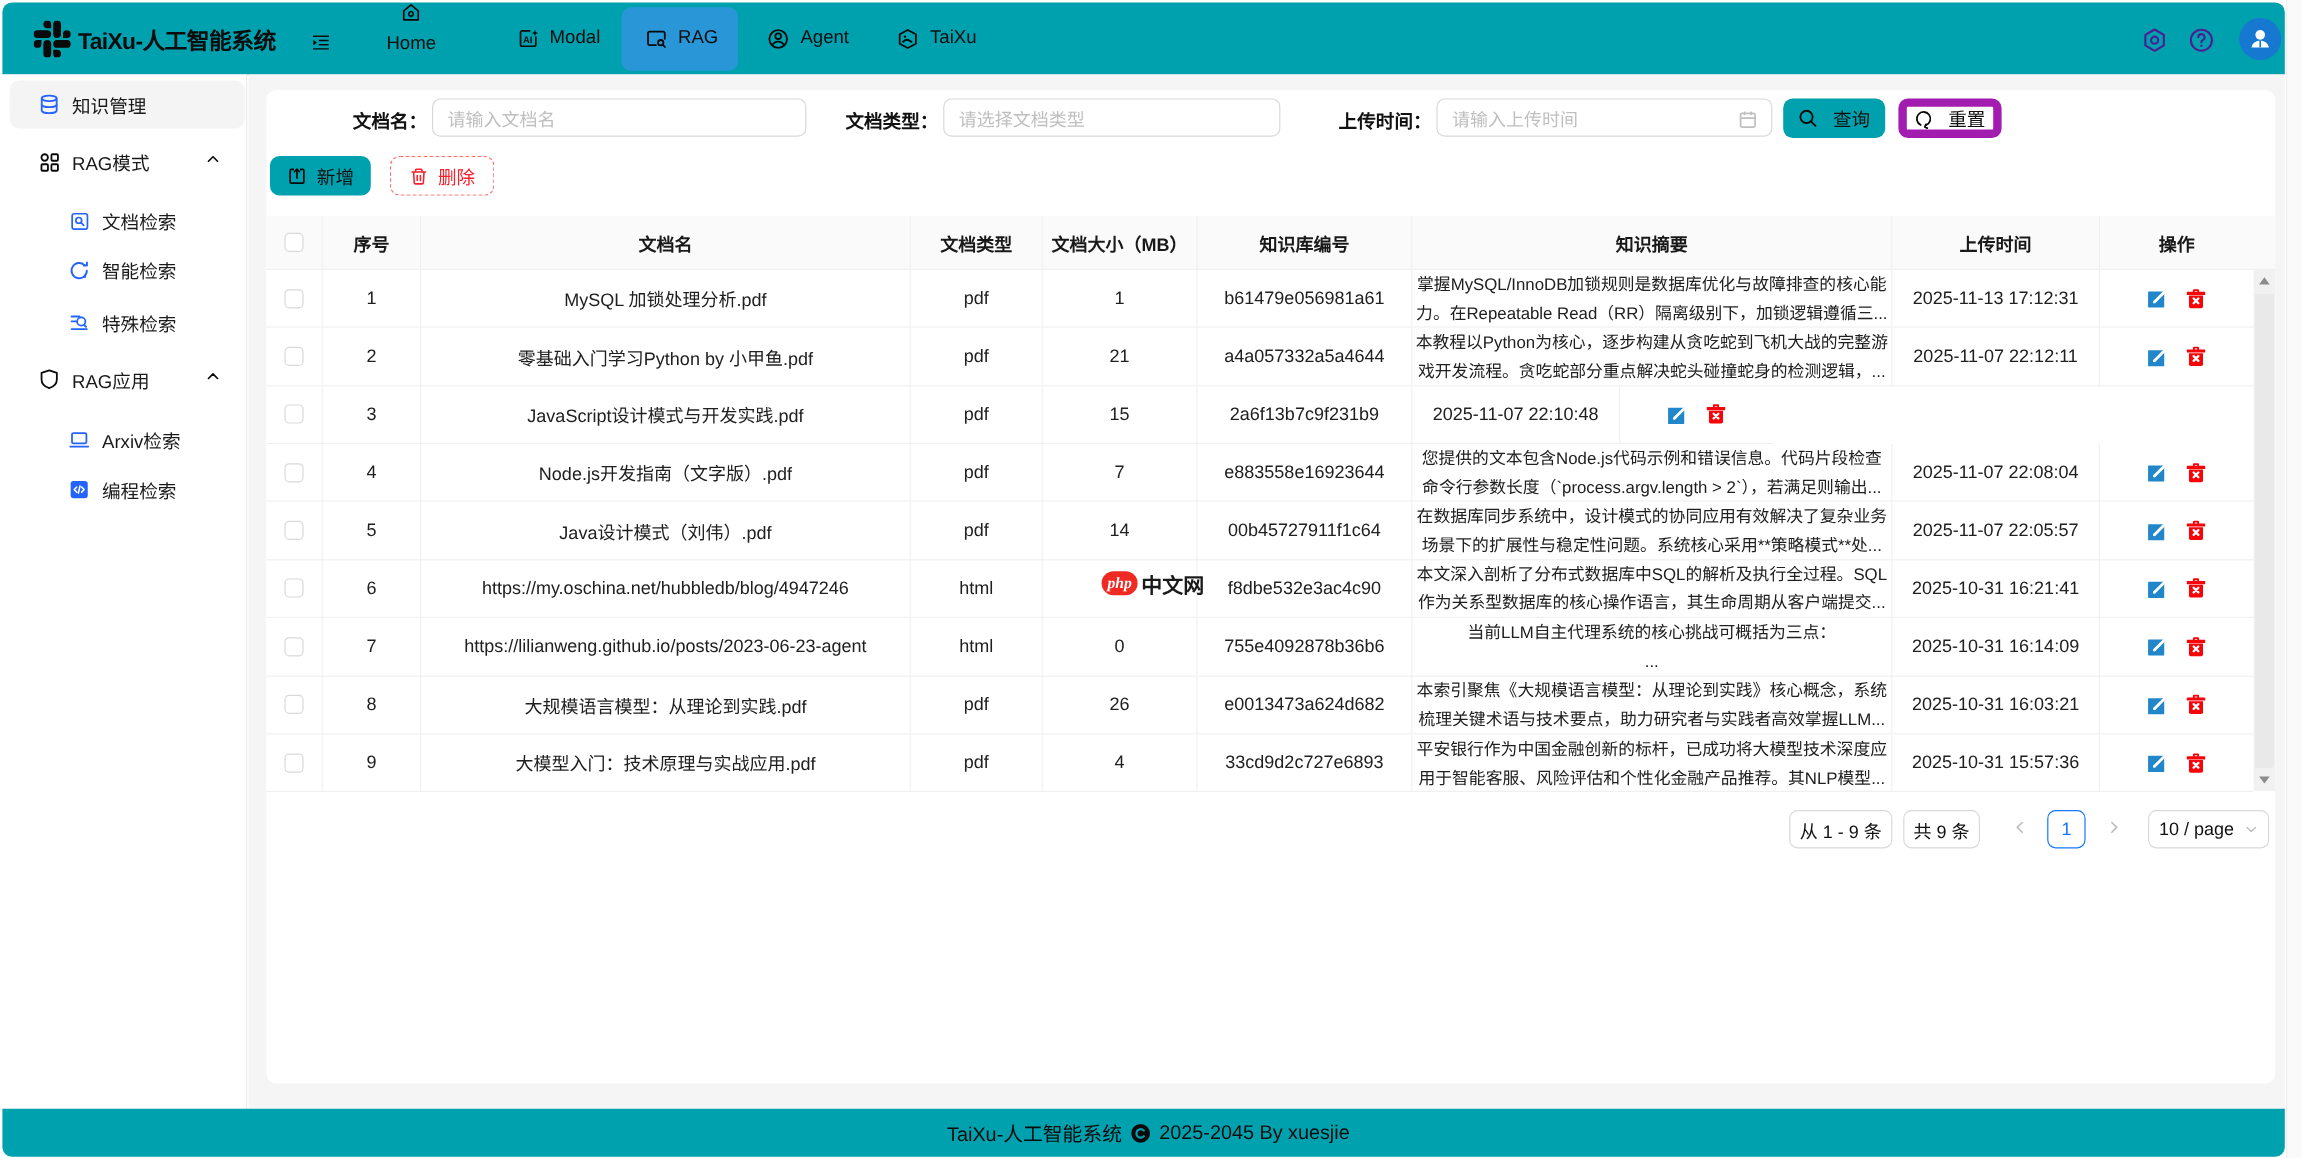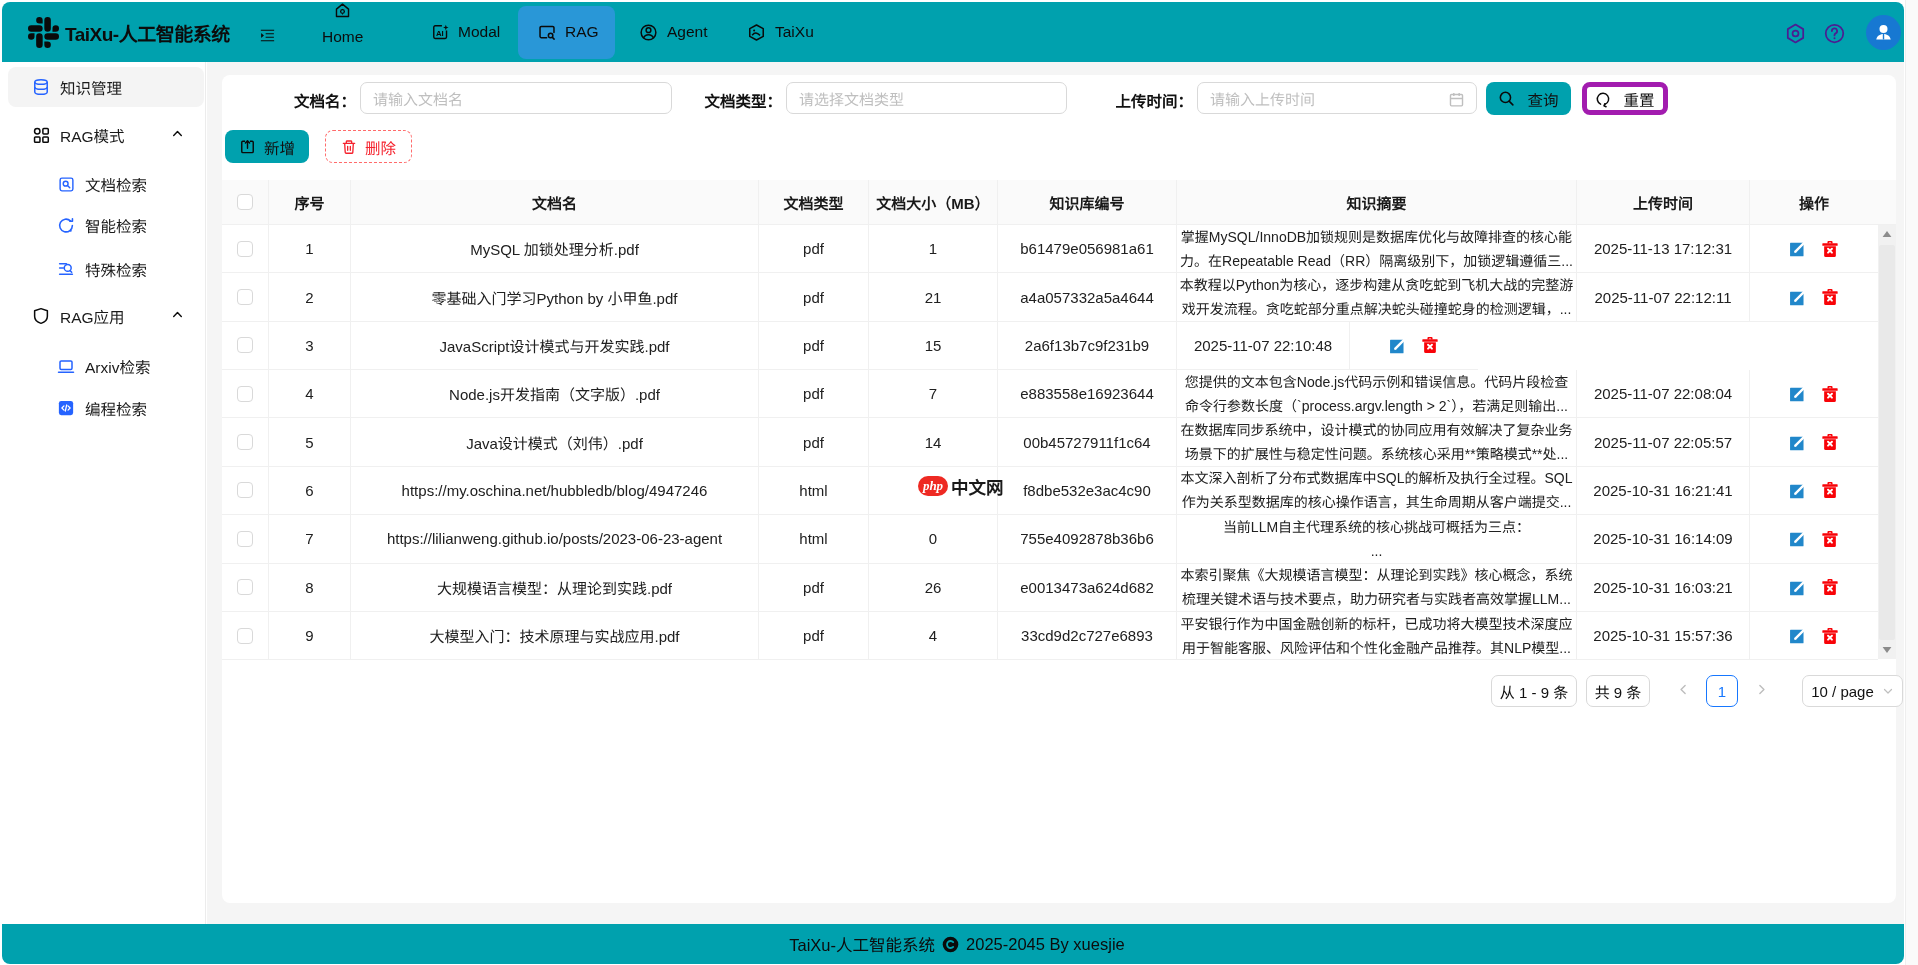--- a/index.html
+++ b/index.html
@@ -231,21 +231,21 @@
         <rect x="3.5" y="5" width="17" height="16" rx="1.5"></rect>
         <path d="M3.5 10.5h17M8.2 2.8V7M15.8 2.8V7"></path>
       </svg></span></div>
 <div class="btn" style="left:1486px; top:82px; width:85px; background:#00a1ae; gap:12px;">
     <svg width="17" height="17" viewBox="0 0 24 24" fill="none" stroke="#0a0a0a" stroke-width="2.2" stroke-linecap="round">
       <circle cx="10.5" cy="10.5" r="7.2"></circle>
       <path d="m16 16 5 5"></path>
     </svg>
     <span>查询</span>
   </div>
-<div class="btn" style="left:1582px; top:82px; width:86px; background:#fff; border:5px solid #a21caf; gap:12px;">
+<div class="btn" style="left:1582px; top:82px; width:86px; background:#fff; border:7px solid #a21caf; gap:12px;">
     <svg style="transform:rotate(115deg);" width="16" height="16" viewBox="0 0 24 24" fill="none" stroke="#0a0a0a" stroke-width="2.2" stroke-linecap="round">
       <path d="M20.5 12a8.5 8.5 0 1 1-2.6-6.1"></path>
       <path d="M20.6 2.9v3.5h-3.5" stroke-linejoin="round"></path>
     </svg>
     <span>重置</span>
   </div>
 <div class="btn" style="left:225px; top:130px; width:84px; background:#00a1ae;">
     <svg width="17" height="17" viewBox="0 0 24 24" fill="none" stroke="#0a0a0a" stroke-width="2" stroke-linejoin="round">
       <path d="M8.5 4.5h-3a1.6 1.6 0 0 0-1.6 1.6v13a1.6 1.6 0 0 0 1.6 1.6h13a1.6 1.6 0 0 0 1.6-1.6v-13a1.6 1.6 0 0 0-1.6-1.6h-3"></path>
       <path d="M12 14.5v-10M9 7.2l3-3.2 3 3.2" stroke-linecap="round" fill="none"></path>
@@ -537,21 +537,21 @@
 <div id="pager">
   <div class="pbox" style="width:86px;">从 1 - 9 条</div>
   <div class="pbox" style="width:64px;">共 9 条</div>
   <div class="parrow" style="margin-left:10px;"><svg width="13" height="13" viewBox="0 0 24 24" fill="none" stroke="#bdbdbd" stroke-width="2.6" stroke-linecap="round" stroke-linejoin="round">
         <path d="m15 4.5-7.5 7.5L15 19.5"></path>
       </svg></div>
   <div id="pcur">1</div>
   <div class="parrow"><svg width="13" height="13" viewBox="0 0 24 24" fill="none" stroke="#bdbdbd" stroke-width="2.6" stroke-linecap="round" stroke-linejoin="round">
         <path d="m9 4.5 7.5 7.5L9 19.5"></path>
       </svg></div>
-  <div class="pbox" style="width:101px; color:#111; margin-left:18px;">10 / page <svg style="margin-left:8px;" width="12" height="12" viewBox="0 0 24 24" fill="none" stroke="#bfbfbf" stroke-width="2.4" stroke-linecap="round" stroke-linejoin="round">
+  <div class="pbox" style="width:101px; color:#111; margin-left:6px;">10 / page <svg style="margin-left:8px;" width="12" height="12" viewBox="0 0 24 24" fill="none" stroke="#bfbfbf" stroke-width="2.4" stroke-linecap="round" stroke-linejoin="round">
         <path d="m5 9 7 7 7-7"></path>
       </svg></div>
 </div>
 <div id="rstrip" style="position:absolute; left:1905px; top:0; width:13px; height:965px; background:#fafafa; border-left:1px solid #eeeeee;"></div>
 <div id="footer">
     <span>TaiXu-人工智能系统</span>
     <svg width="17" height="17" viewBox="0 0 24 24">
       <circle cx="12" cy="12" r="11" fill="#0a0a0a"></circle>
       <path d="M15.8 8.6a5 5 0 1 0 0 6.8" fill="none" stroke="#00a1ae" stroke-width="2.6" stroke-linecap="round"></path>
     </svg>

